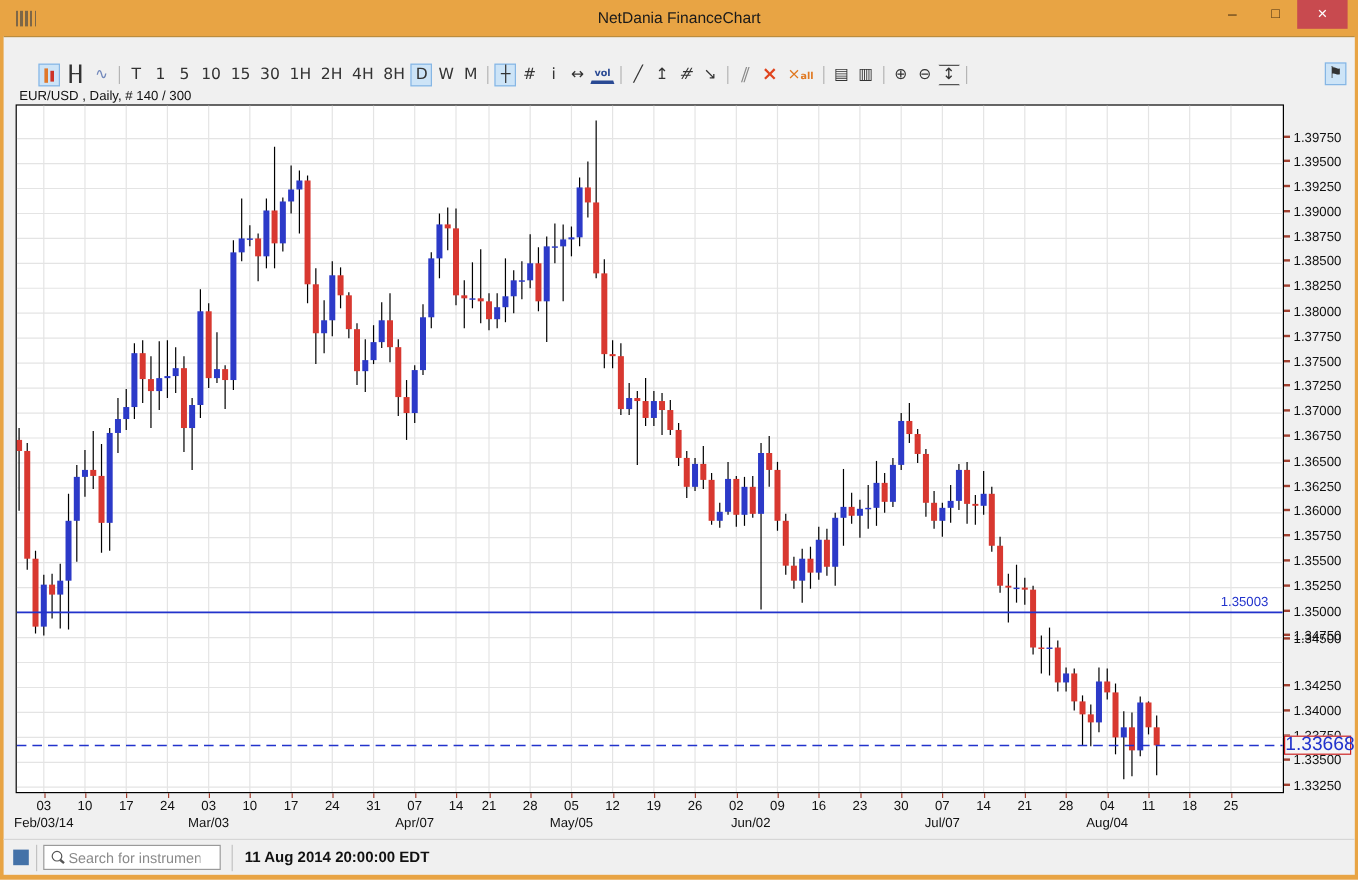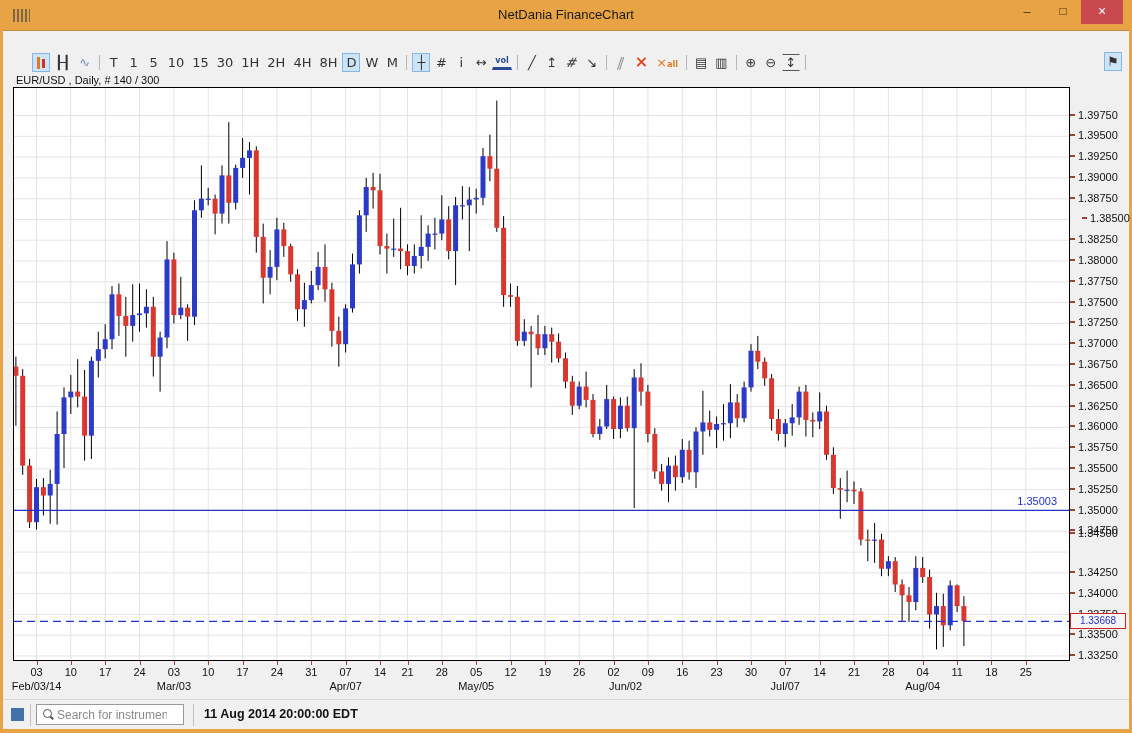--- a/index.html
+++ b/index.html
@@ -48,22 +48,22 @@
   
   .plot{position:absolute;left:10px;top:56px;width:1057px;height:574px;background:#fff;
         border:1px solid #000;box-sizing:border-box;}
   .plot svg{display:block;width:100%;height:100%;}
   
   .yaxis{position:absolute;left:1067px;top:56px;width:58px;height:574px;font-size:11px;color:#111;}
   .yl{position:absolute;left:0;height:13px;line-height:13px;white-space:nowrap;}
   .ytick{display:inline-block;width:5px;height:2px;background:#a04030;
          vertical-align:middle;margin-right:3px;margin-top:-2px;}
   .badge{position:absolute;left:0;width:54px;height:14px;line-height:13px;
-         border:1px solid #cc2222;background:#f5f5f5;color:#2233cc;text-align:center;
-         font-size:10px;z-index:3;}
+         border:1px solid #cc2222;background:#f5f5f5;color:#2233cc;text-align:right;
+         font-size:16px;z-index:3;}
   
   .xaxis{position:absolute;left:10px;top:630px;width:1119px;height:38px;
          font-size:11px;color:#111;}
   .xtick{position:absolute;top:0;width:1px;height:4px;background:#a04030;}
   .xday{position:absolute;top:5px;transform:translateX(-50%);}
   .xmonth{position:absolute;top:19px;transform:translateX(-50%);white-space:nowrap;}
   
   .statusbar{position:absolute;left:0;right:0;top:668px;height:31px;
              border-top:1px solid #d6d6d6;}
   .grip{position:absolute;left:8px;top:8px;width:13px;height:13px;background:#4472a8;}
@@ -485,21 +485,21 @@
           <line x1="0" y1="533.3" x2="1055" y2="533.3" stroke="#2233cc" stroke-width="1.2" stroke-dasharray="8 5"></line>
         </svg>
     </div>
 
     <div class="yaxis">
         <div class="yl" style="top: 21.5px;"><span class="ytick"></span>1.39750</div>
         <div class="yl" style="top: 42.3px;"><span class="ytick"></span>1.39500</div>
         <div class="yl" style="top: 63.1px;"><span class="ytick"></span>1.39250</div>
         <div class="yl" style="top: 83.9px;"><span class="ytick"></span>1.39000</div>
         <div class="yl" style="top: 104.7px;"><span class="ytick"></span>1.38750</div>
-        <div class="yl" style="top: 125.4px; margin-left: 12px;"><span class="ytick"></span>1.38500</div>
+        <div class="yl" style="top: 125.4px;"><span class="ytick"></span>1.38500</div>
         <div class="yl" style="top: 146.2px;"><span class="ytick"></span>1.38250</div>
         <div class="yl" style="top: 167px;"><span class="ytick"></span>1.38000</div>
         <div class="yl" style="top: 187.8px;"><span class="ytick"></span>1.37750</div>
         <div class="yl" style="top: 208.6px;"><span class="ytick"></span>1.37500</div>
         <div class="yl" style="top: 229.4px;"><span class="ytick"></span>1.37250</div>
         <div class="yl" style="top: 250.2px;"><span class="ytick"></span>1.37000</div>
         <div class="yl" style="top: 271px;"><span class="ytick"></span>1.36750</div>
         <div class="yl" style="top: 291.8px;"><span class="ytick"></span>1.36500</div>
         <div class="yl" style="top: 312.6px;"><span class="ytick"></span>1.36250</div>
         <div class="yl" style="top: 333.4px;"><span class="ytick"></span>1.36000</div>

